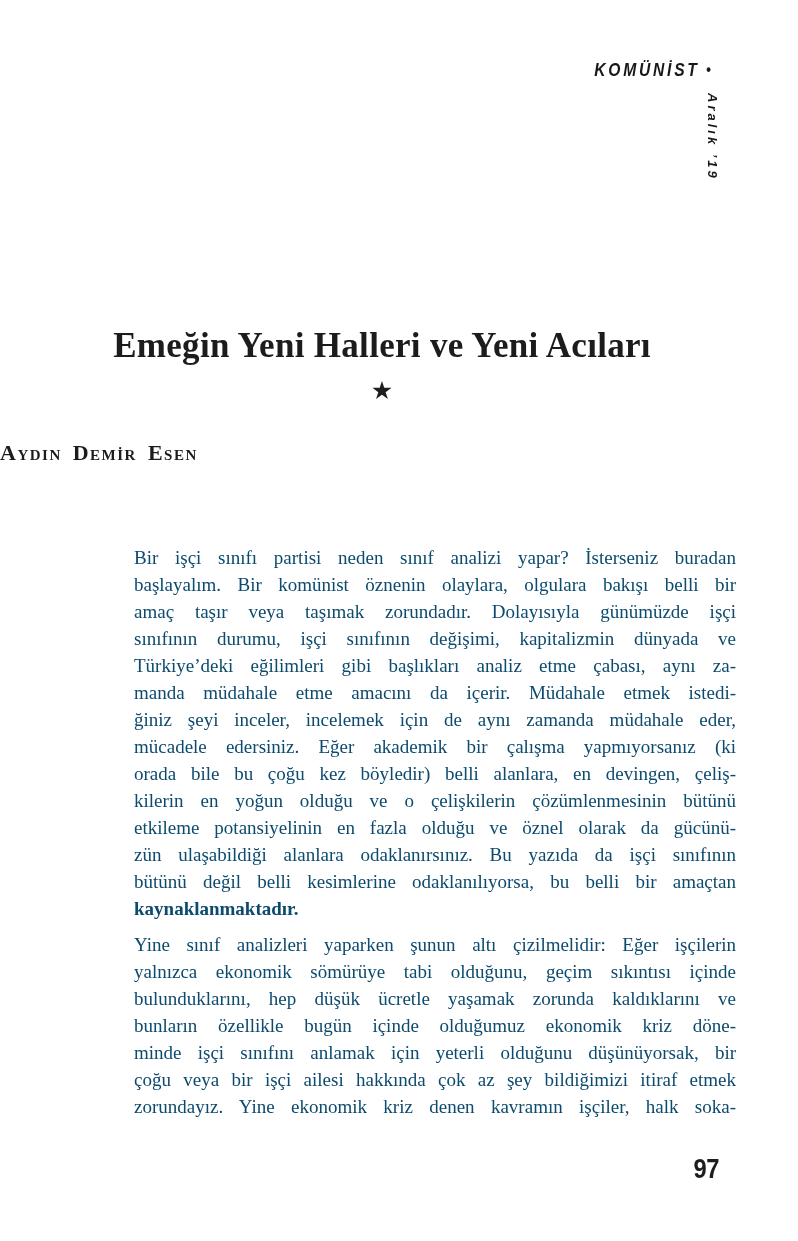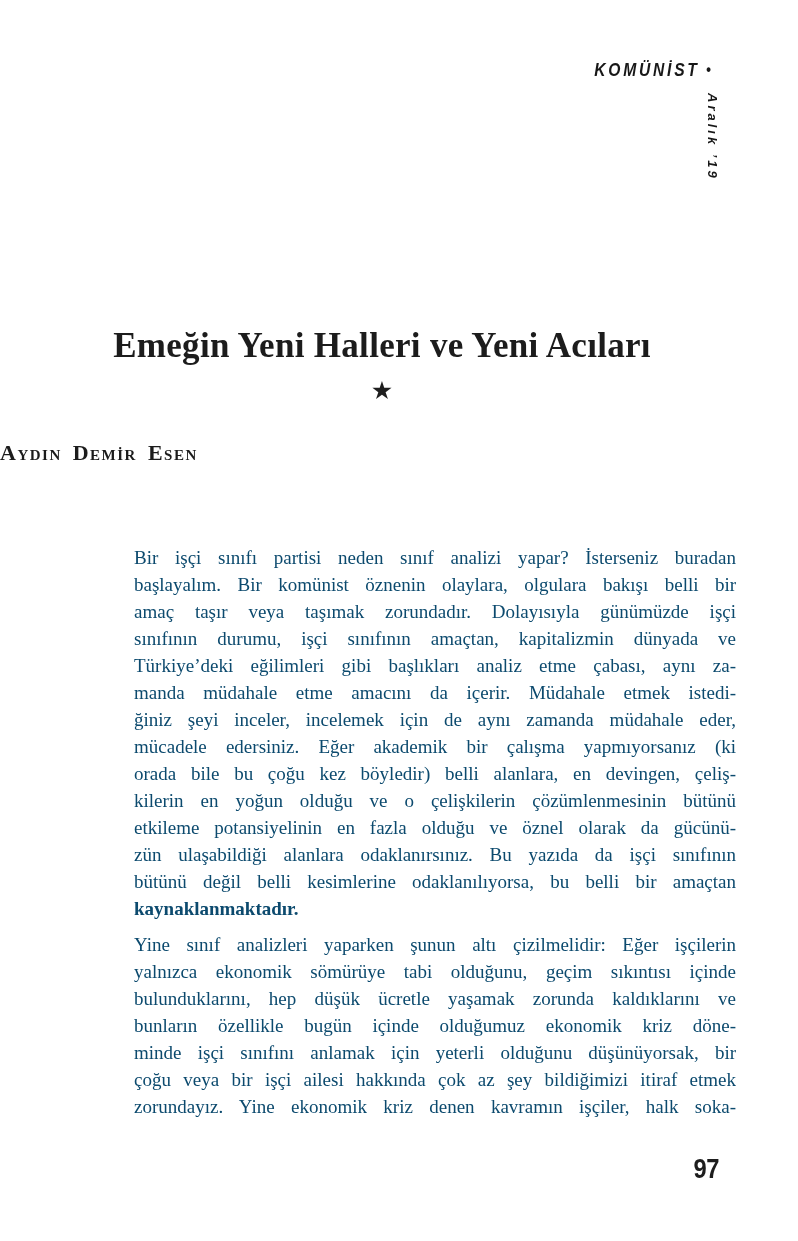--- a/index.html
+++ b/index.html
@@ -143,21 +143,21 @@
 
   <div class="star-divider">★</div>
 
   <div class="author-name">Aydın Demir Esen</div>
 
   <div class="body-text">
     <div class="paragraph">
       <div class="bline">Bir işçi sınıfı partisi neden sınıf analizi yapar? İsterseniz buradan</div>
       <div class="bline">başlayalım. Bir komünist öznenin olaylara, olgulara bakışı belli bir</div>
       <div class="bline">amaç taşır veya taşımak zorundadır. Dolayısıyla günümüzde işçi</div>
-      <div class="bline">sınıfının durumu, işçi sınıfının amaçtan, kapitalizmin dünyada ve</div>
+      <div class="bline">sınıfının durumu, işçi sınıfının değişimi, kapitalizmin dünyada ve</div>
       <div class="bline">Türkiye’deki eğilimleri gibi başlıkları analiz etme çabası, aynı za-</div>
       <div class="bline">manda müdahale etme amacını da içerir. Müdahale etmek istedi-</div>
       <div class="bline">ğiniz şeyi inceler, incelemek için de aynı zamanda müdahale eder,</div>
       <div class="bline">mücadele edersiniz. Eğer akademik bir çalışma yapmıyorsanız (ki</div>
       <div class="bline">orada bile bu çoğu kez böyledir) belli alanlara, en devingen, çeliş-</div>
       <div class="bline">kilerin en yoğun olduğu ve o çelişkilerin çözümlenmesinin bütünü</div>
       <div class="bline">etkileme potansiyelinin en fazla olduğu ve öznel olarak da gücünü-</div>
       <div class="bline">zün ulaşabildiği alanlara odaklanırsınız. Bu yazıda da işçi sınıfının</div>
       <div class="bline">bütünü değil belli kesimlerine odaklanılıyorsa, bu belli bir amaçtan</div>
       <div class="bline last">kaynaklanmaktadır.</div>

